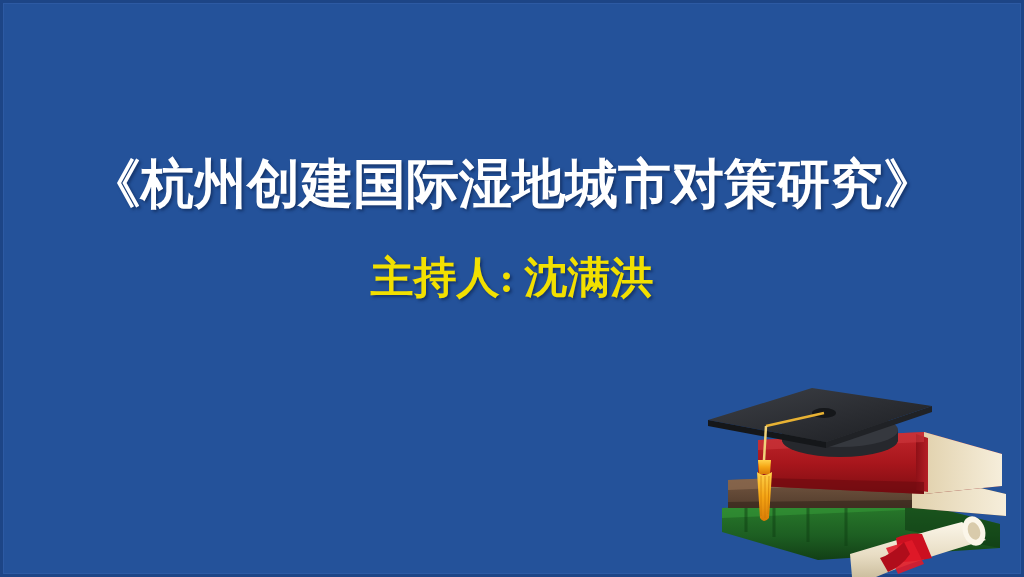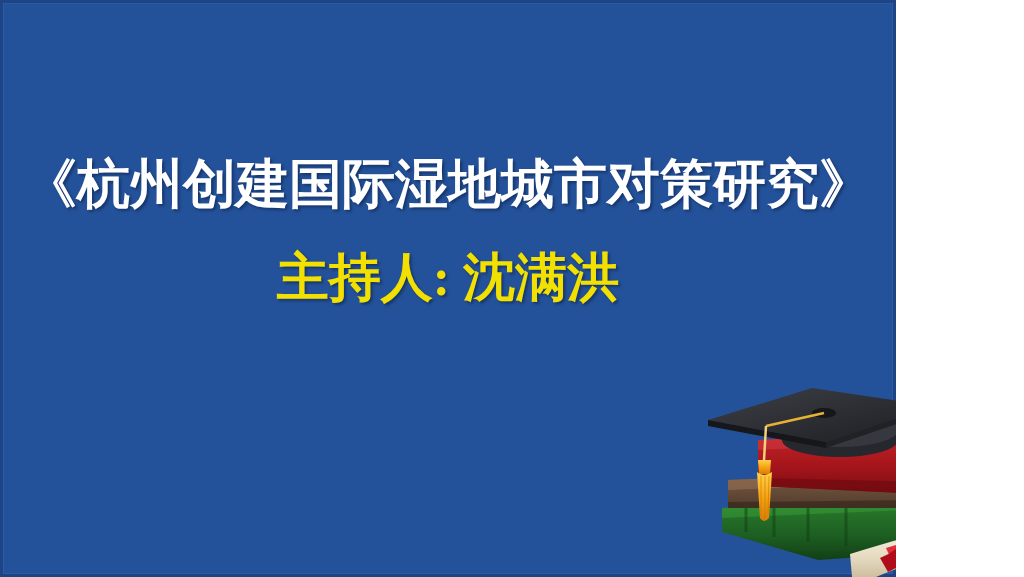--- a/index.html
+++ b/index.html
@@ -6,21 +6,21 @@
     margin: 0;
     padding: 0;
     background: #ffffff;
   }
   body {
     font-family: "Liberation Serif", "DejaVu Serif", serif;
   }
 
   #slide {
     position: relative;
-    width: 896px;
+    width: 1024px;
     height: 577px;
     overflow: hidden;
     background: #24529a;
     box-sizing: border-box;
   }
 
   
   #slide-border {
     position: absolute;
     left: 0; top: 0; right: 0; bottom: 0;
@@ -52,21 +52,21 @@
     line-height: 72px;
     letter-spacing: 0px;
     text-shadow: 2px 2px 3px rgba(10, 30, 70, 0.55);
     white-space: nowrap;
     font-family: "Liberation Serif", "DejaVu Serif", serif;
   }
 
   .presenter-line {
     color: #f2e000;
     font-weight: bold;
-    font-size: 52px;
+    font-size: 43px;
     line-height: 72px;
     margin-top: 22px;
     text-shadow: 2px 2px 3px rgba(10, 30, 70, 0.55);
     white-space: nowrap;
     font-family: "Liberation Serif", "DejaVu Serif", serif;
   }
 
   
   #grad-art {
     position: absolute;

